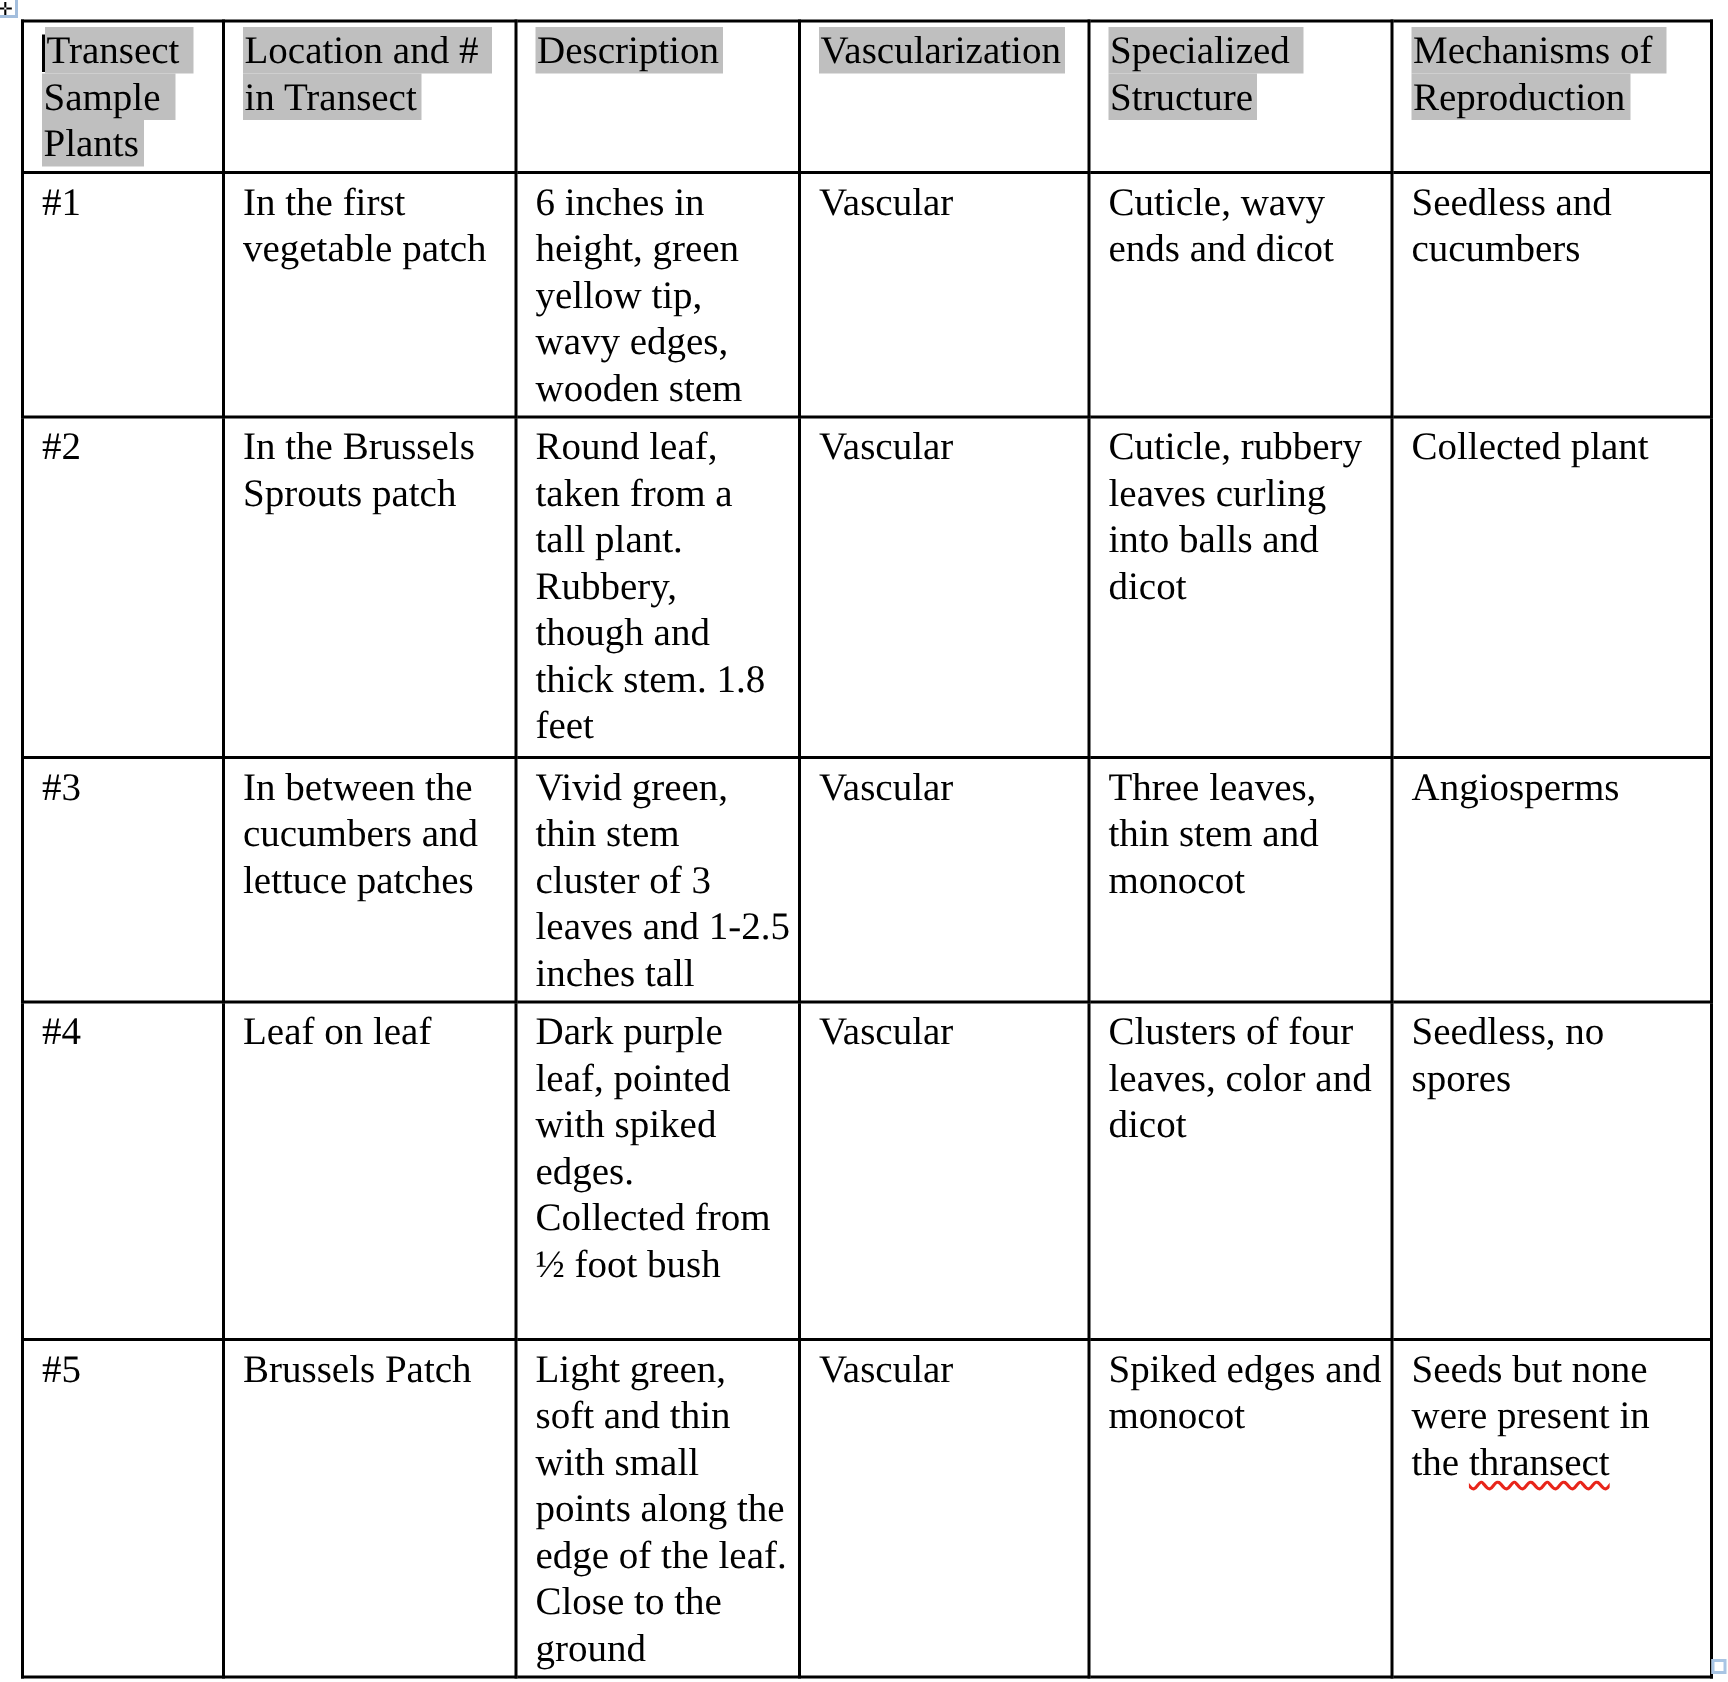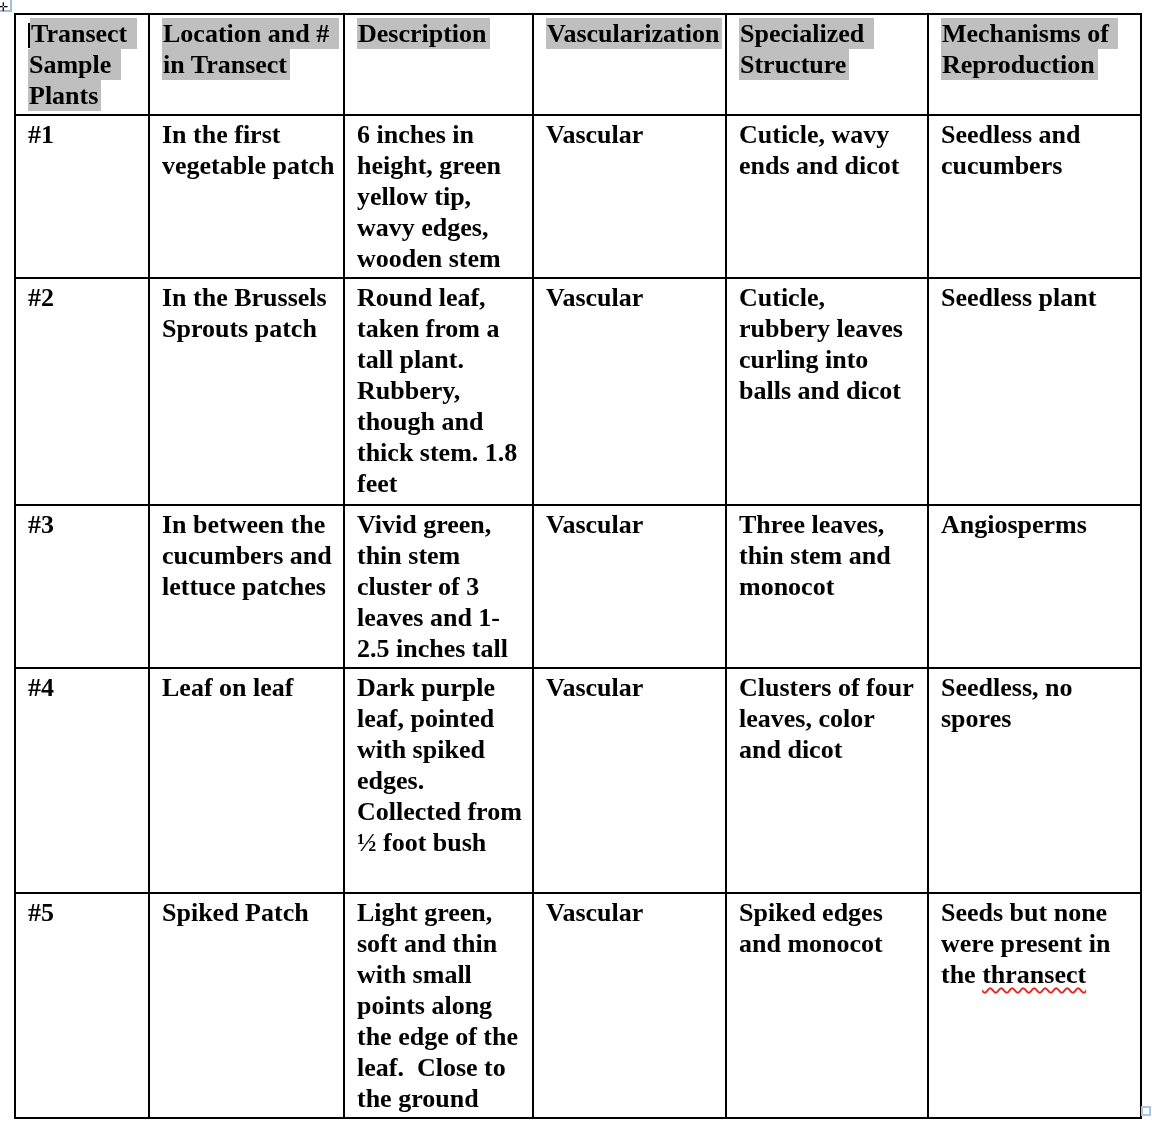--- a/index.html
+++ b/index.html
@@ -20,21 +20,21 @@
     border-collapse: collapse;
     table-layout: fixed;
   }
   table.doc-table th,
   table.doc-table td {
     border: 2px solid #000000;
     vertical-align: top;
     padding: 3px 5px 3px 12px;
     font-size: 26px;
     line-height: 31px;
-    font-weight: bold;
+    font-weight: normal;
     text-align: left;
     overflow: hidden;
   }
   table.doc-table td span,
   table.doc-table th span.hl { white-space: pre-wrap; }
 
   
   th .hl {
     background: #bfbfbf;
     padding: 1px 3px 1px 1px;
@@ -130,41 +130,41 @@
       <td><span>Vascular</span></td>
       <td><span>Cuticle, wavy ends and dicot</span></td>
       <td><span>Seedless and cucumbers</span></td>
     </tr>
     <tr class="r1">
       <td><span>#2</span></td>
       <td><span>In the Brussels Sprouts patch</span></td>
       <td><span>Round leaf, taken from a tall plant. Rubbery, though and thick stem. 1.8 feet</span></td>
       <td><span>Vascular</span></td>
       <td><span>Cuticle, rubbery leaves curling into balls and dicot</span></td>
-      <td><span>Seedless plant</span></td>
+      <td><span>Collected plant</span></td>
     </tr>
     <tr class="r2">
       <td><span>#3</span></td>
       <td><span>In between the cucumbers and lettuce patches</span></td>
       <td><span>Vivid green, thin stem cluster of 3 leaves and 1-2.5 inches tall</span></td>
       <td><span>Vascular</span></td>
       <td><span>Three leaves, thin stem and monocot</span></td>
       <td><span>Angiosperms</span></td>
     </tr>
     <tr class="r3">
       <td><span>#4</span></td>
       <td><span>Leaf on leaf</span></td>
       <td><span>Dark purple leaf, pointed with spiked edges. Collected from ½ foot bush</span></td>
       <td><span>Vascular</span></td>
       <td><span>Clusters of four leaves, color and dicot</span></td>
       <td><span>Seedless, no spores</span></td>
     </tr>
     <tr class="r4">
       <td><span>#5</span></td>
-      <td><span>Spiked Patch</span></td>
+      <td><span>Brussels Patch</span></td>
       <td><span>Light green, soft and thin with small points along the edge of the leaf.  Close to the ground</span></td>
       <td><span>Vascular</span></td>
       <td><span>Spiked edges and monocot</span></td>
       <td><span>Seeds but none were present in the </span><span class="misspell">thransect</span></td>
     </tr>
   </tbody>
 </table>
 
 <div class="resize-handle"></div>
 

